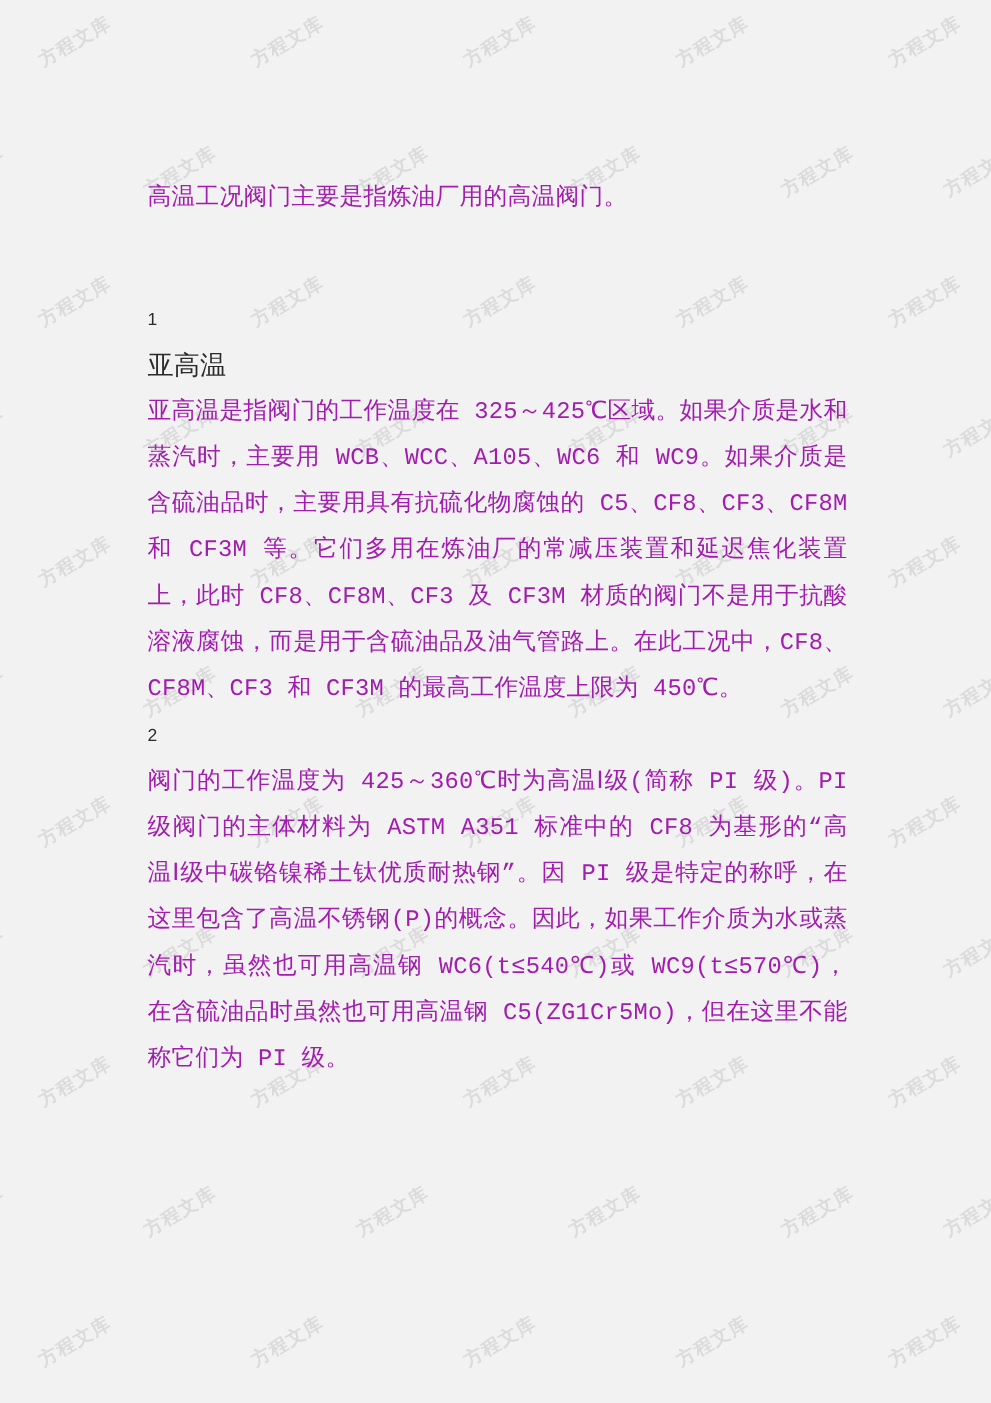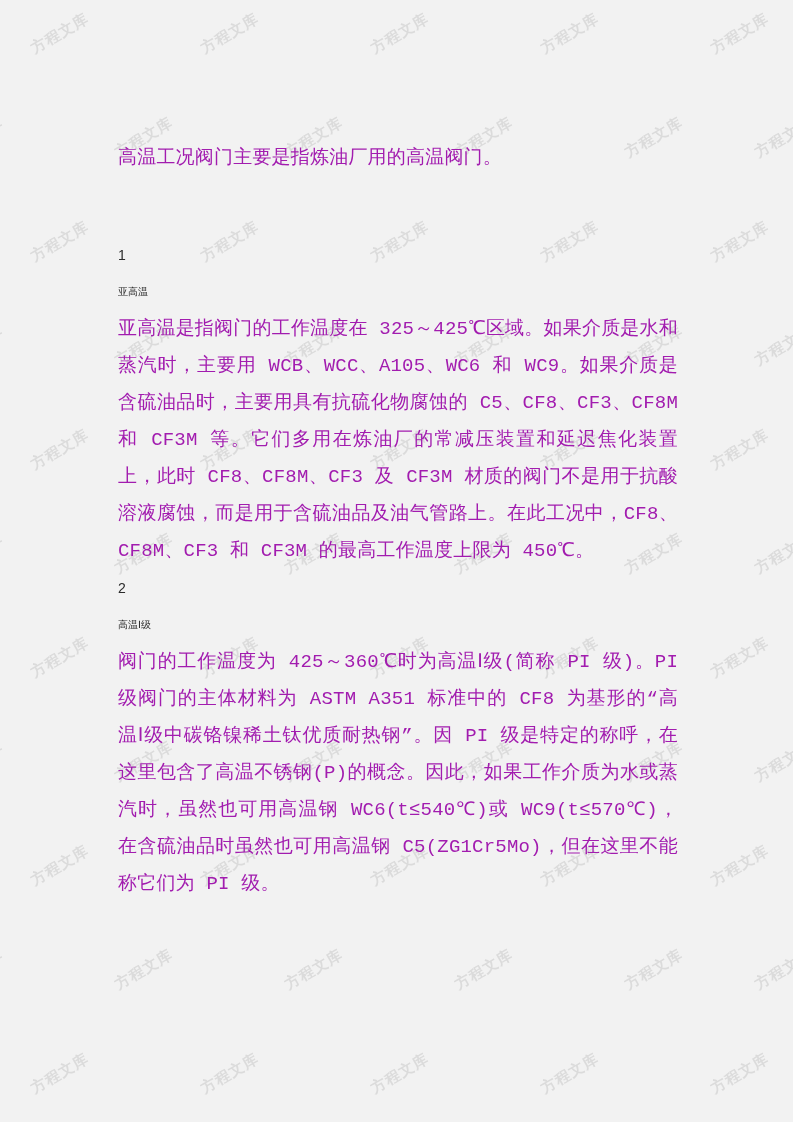--- a/index.html
+++ b/index.html
@@ -65,23 +65,23 @@
   .num {
     margin: 0;
     color: #2b2b2b;
     font-size: 14px;
     line-height: 37px;
     font-family: "Liberation Sans", sans-serif;
   }
   .subhead {
     margin: 0;
     color: #2b2b2b;
-    font-size: 10px;
+    font-size: 21px;
     line-height: 37px;
-    font-family: Liberation Mono, monospace;
+    font-family: Liberation Serif, serif;
   }
 </style>
 </head>
 <body>
 
 <div class="page">
 
   <div class="watermarks">
     <div class="wm" style="left:28px; top:24px;">方程文库</div>
     <div class="wm" style="left:198px; top:24px;">方程文库</div>
@@ -160,19 +160,18 @@
 
       <p class="para">高温工况阀门主要是指炼油厂用的高温阀门。</p>
 
       <div class="spacer-lg"></div>
 
       <p class="num">1</p>
       <p class="subhead">亚高温</p>
       <p class="para">亚高温是指阀门的工作温度在 325～425℃区域。如果介质是水和蒸汽时，主要用 WCB、WCC、A105、WC6 和 WC9。如果介质是含硫油品时，主要用具有抗硫化物腐蚀的 C5、CF8、CF3、CF8M 和 CF3M 等。它们多用在炼油厂的常减压装置和延迟焦化装置上，此时 CF8、CF8M、CF3 及 CF3M 材质的阀门不是用于抗酸溶液腐蚀，而是用于含硫油品及油气管路上。在此工况中，CF8、CF8M、CF3 和 CF3M 的最高工作温度上限为 450℃。</p>
 
       <p class="num">2</p>
-      <p class="subhead">高温Ⅰ级</p>
       <p class="para">阀门的工作温度为 425～360℃时为高温Ⅰ级(简称 PI 级)。PI 级阀门的主体材料为 ASTM A351 标准中的 CF8 为基形的“高温Ⅰ级中碳铬镍稀土钛优质耐热钢”。因 PI 级是特定的称呼，在这里包含了高温不锈钢(P)的概念。因此，如果工作介质为水或蒸汽时，虽然也可用高温钢 WC6(t≤540℃)或 WC9(t≤570℃)，在含硫油品时虽然也可用高温钢 C5(ZG1Cr5Mo)，但在这里不能称它们为 PI 级。</p>
 
     </div>
   </div>
 
 </div>
 
 </body></html>

